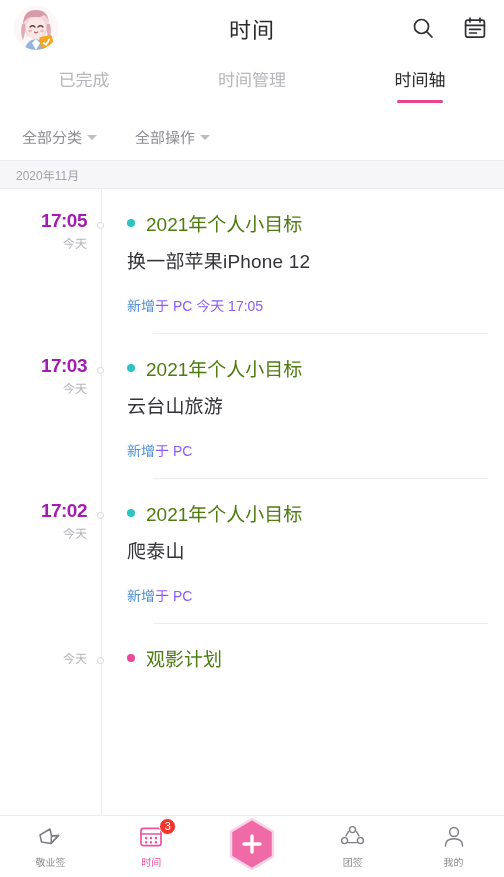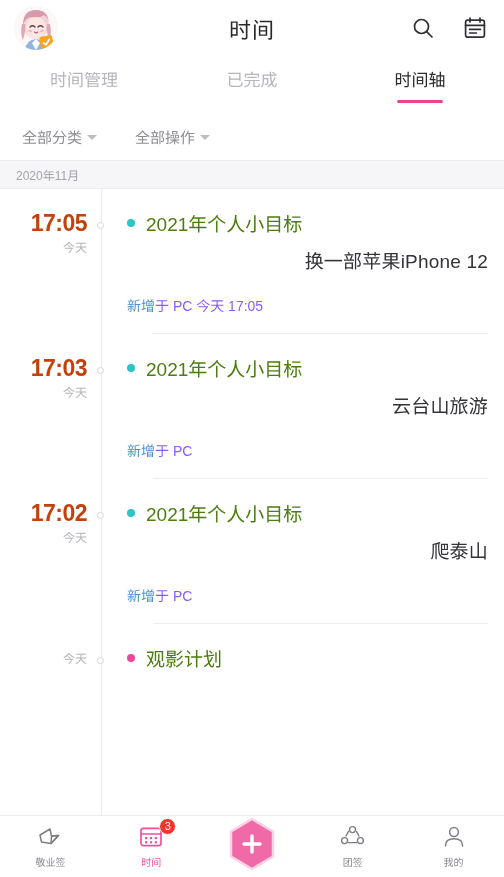--- a/index.html
+++ b/index.html
@@ -57,33 +57,33 @@
 
   
   .timeline { flex:1 1 auto; position:relative; overflow:hidden; background:#fff; }
   .rail { position:absolute; left:101px; top:0; bottom:0; width:1px; background:#ebebee; }
 
   .entry { position:relative; display:flex; min-height:60px; }
   .entry-time {
     width:101px; flex:0 0 101px; padding:22px 14px 0 0;
     text-align:right;
   }
-  .entry-time .hh { font-size:23px; font-weight:bold; color:#c2410c; letter-spacing:-0.5px; line-height:1.05; }
+  .entry-time .hh { font-size:19px; font-weight:bold; color:#a21caf; letter-spacing:-0.5px; line-height:1.05; }
   .entry-time .day { font-size:12px; color:#b4b4ba; margin-top:3px; }
   .node {
     position:absolute; left:97px; top:33px; width:7px; height:7px;
     border-radius:50%; background:#fff; border:1px solid #d6d6db; z-index:2;
   }
   .entry-body { flex:1 1 auto; padding:20px 16px 0 26px; position:relative; }
   .entry-sep { height:1px; background:#ededf0; margin:18px 0 0 26px; }
 
   .entry-cat { display:flex; align-items:center; gap:11px; }
   .cat-dot { width:8px; height:8px; border-radius:50%; flex:0 0 8px; }
   .cat-name { font-size:19px; color:#4d7c0f; }
-  .entry-title { font-size:19px; color:#333338; margin-top:10px; letter-spacing:0.2px;text-align:right; }
+  .entry-title { font-size:19px; color:#333338; margin-top:10px; letter-spacing:0.2px; }
   .entry-meta { margin-top:22px; font-size:14px; display:flex; align-items:baseline; }
   .meta-action { color:#4f8fd6; }
   .meta-rest { color:#8b5cf6;text-align:center; }
 
   
   .bottomnav {
     height:62px; flex:0 0 62px; display:flex; align-items:center;
     background:#fff; border-top:1px solid #ececef; position:relative; z-index:5;
   }
   .nav-item { flex:1; display:flex; flex-direction:column; align-items:center; justify-content:center; gap:5px; cursor:pointer; position:relative; }
@@ -142,25 +142,25 @@
           <line x1="2.6" y1="9.4" x2="21.4" y2="9.4"></line>
           <line x1="6.6" y1="13.4" x2="17.4" y2="13.4"></line>
           <line x1="6.6" y1="17" x2="13.4" y2="17"></line>
         </svg>
       </div>
     </div>
   </div>
 
   <div class="tabs">
     <div class="tab">
+      <span class="tab-label">已完成</span>
+      
+    </div>
+    <div class="tab">
       <span class="tab-label">时间管理</span>
-      
-    </div>
-    <div class="tab">
-      <span class="tab-label">已完成</span>
       
     </div>
     <div class="tab active">
       <span class="tab-label">时间轴</span>
       <div class="tab-underline"></div>
     </div>
   </div>
 
   <div class="filters">
     <div class="filter">

